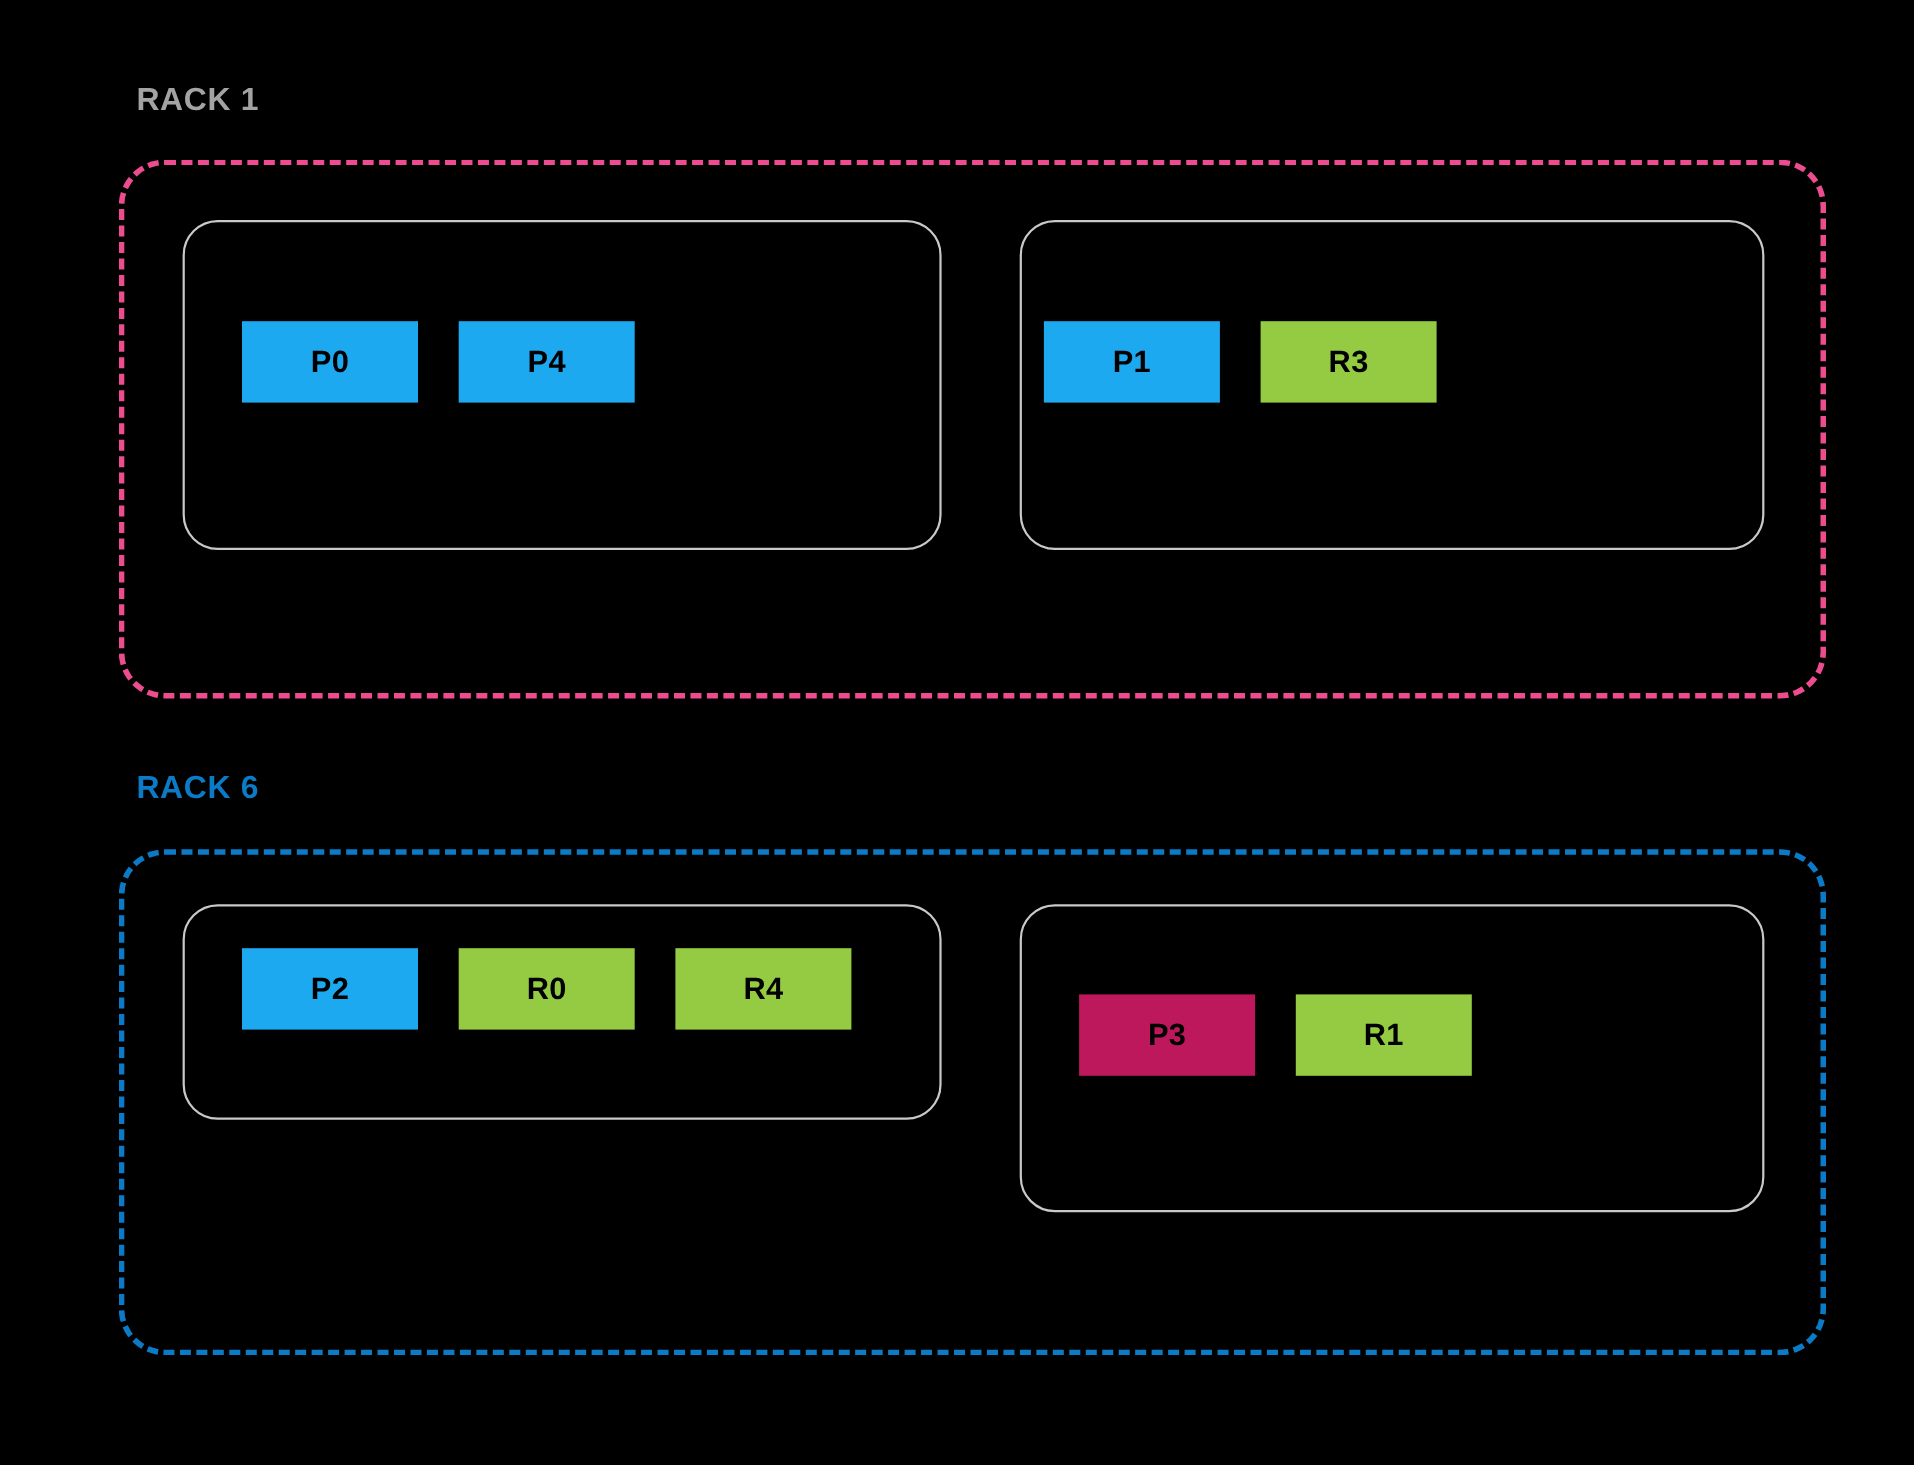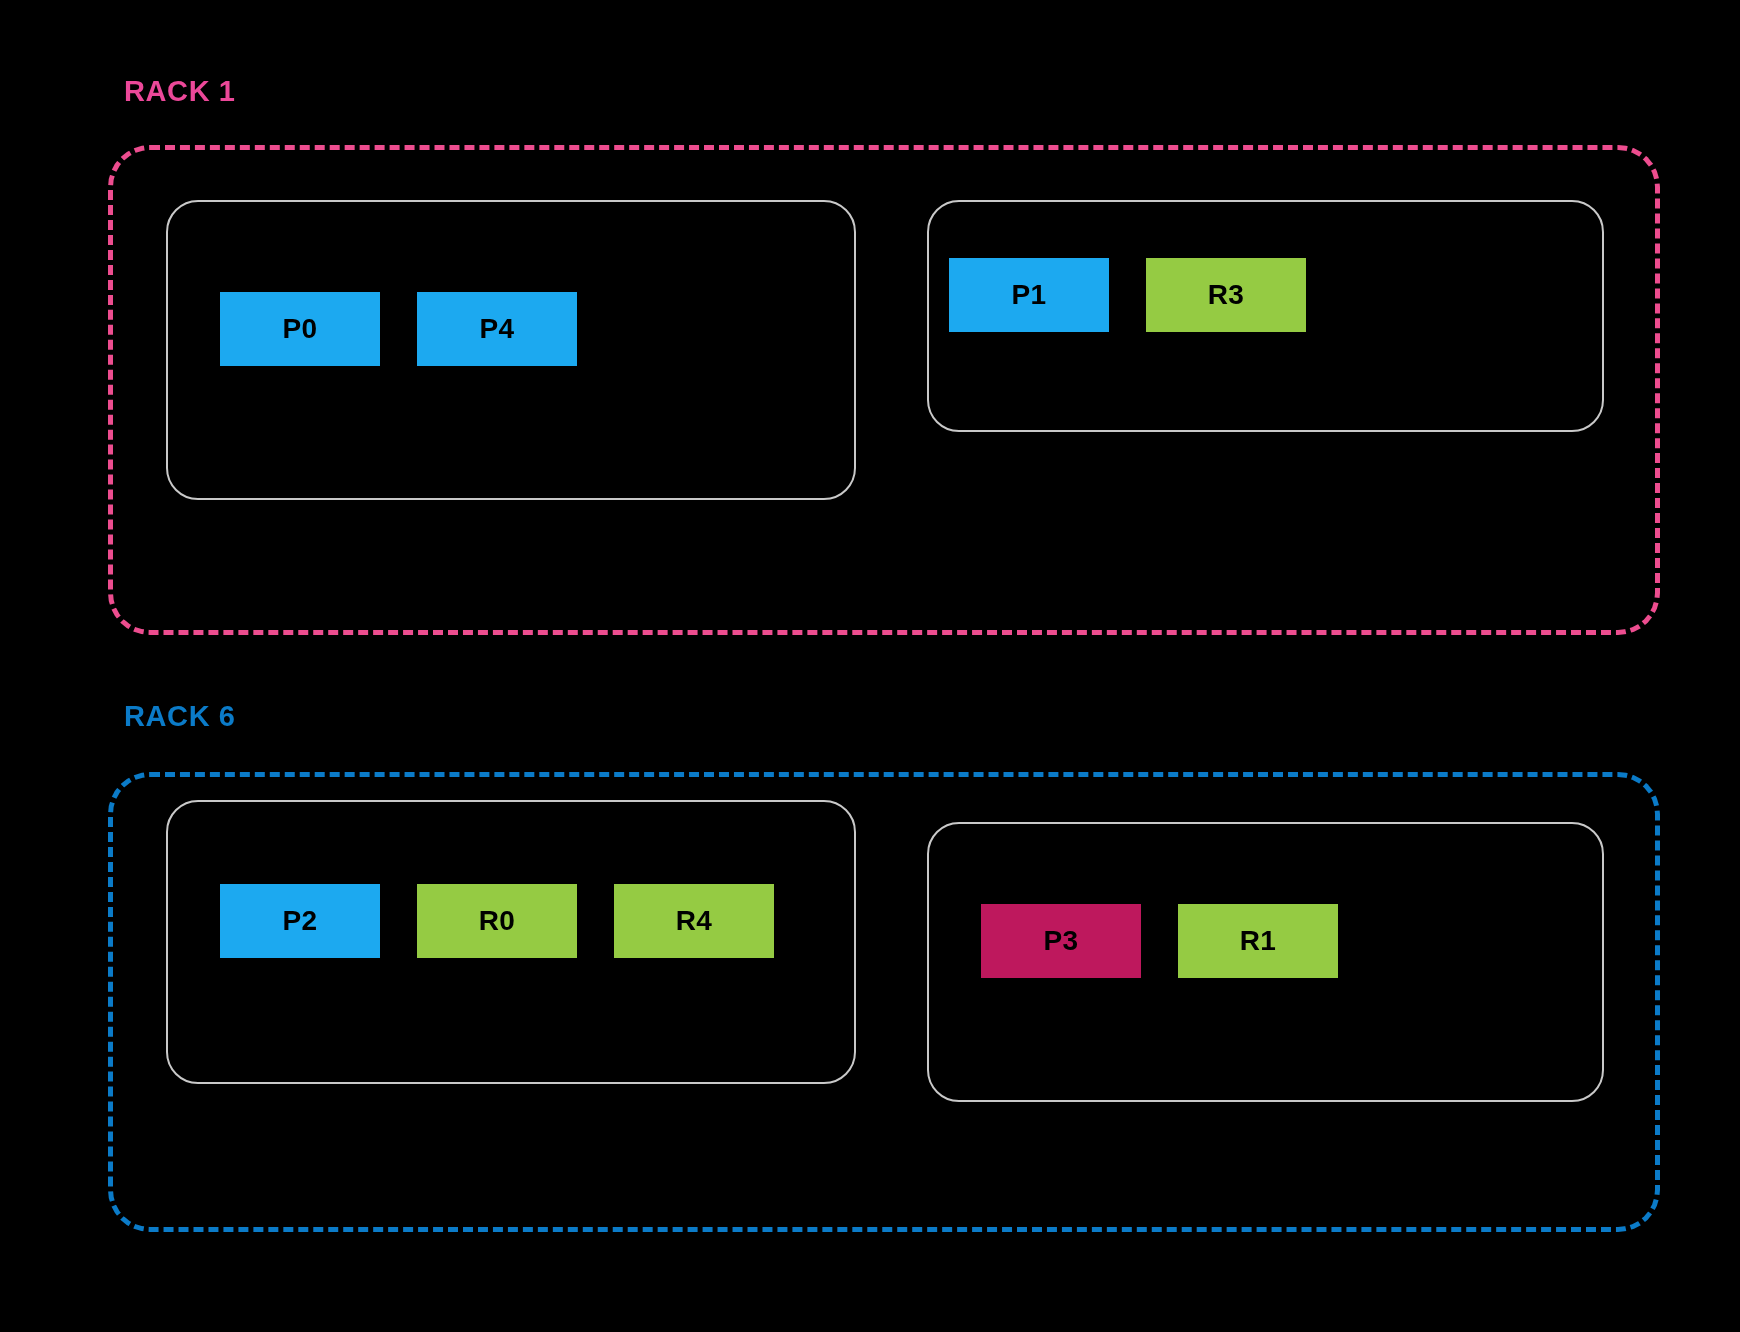--- a/index.html
+++ b/index.html
@@ -77,45 +77,45 @@
     color: #000000;
     line-height: 1;
     letter-spacing: 0.3px;
     user-select: none;
   }
 </style>
 </head>
 <body style="background: rgb(0, 0, 0); width: 1740px; height: 1332px;">
 
 <div id="diagram">
-    <div class="rack-label" style="left: 124px; top: 77px; color: #ec4899;">RACK 1</div>
+    <div class="rack-label" style="left: 124px; top: 77px; color: #a3a3a3;">RACK 1</div>
     <div class="rack-frame" style="left: 108px; top: 145px; width: 1552px; height: 490px; border-color: rgb(237, 77, 143);"></div>
     <div class="node" style="left: 166px; top: 200px; width: 690px; height: 300px; border-color: rgb(201, 201, 201);">
       <div class="node-parts">
         <div class="chip" style="background: rgb(28, 169, 240);">
           <span class="chip-label">P0</span>
         </div>
         <div class="chip" style="background: rgb(28, 169, 240);">
           <span class="chip-label">P4</span>
         </div>
       </div>
     </div>
-    <div class="node" style="left: 927px; top: 200px; width: 677px; height: 232px; border-color: rgb(201, 201, 201); padding-left: 20px;">
+    <div class="node" style="left: 927px; top: 200px; width: 677px; height: 300px; border-color: rgb(201, 201, 201); padding-left: 20px;">
       <div class="node-parts">
         <div class="chip" style="background: rgb(28, 169, 240);">
           <span class="chip-label">P1</span>
         </div>
         <div class="chip" style="background: rgb(149, 203, 67);">
           <span class="chip-label">R3</span>
         </div>
       </div>
     </div>
     <div class="rack-label" style="left: 124px; top: 702px; color: rgb(11, 123, 200);">RACK 6</div>
     <div class="rack-frame" style="left: 108px; top: 772px; width: 1552px; height: 460px; border-color: rgb(11, 123, 200);"></div>
-    <div class="node" style="left: 166px; top: 800px; width: 690px; height: 284px; border-color: rgb(201, 201, 201);">
+    <div class="node" style="left: 166px; top: 822px; width: 690px; height: 196px; border-color: rgb(201, 201, 201);">
       <div class="node-parts">
         <div class="chip" style="background: rgb(28, 169, 240);">
           <span class="chip-label">P2</span>
         </div>
         <div class="chip" style="background: rgb(149, 203, 67);">
           <span class="chip-label">R0</span>
         </div>
         <div class="chip" style="background: rgb(149, 203, 67);">
           <span class="chip-label">R4</span>
         </div>

